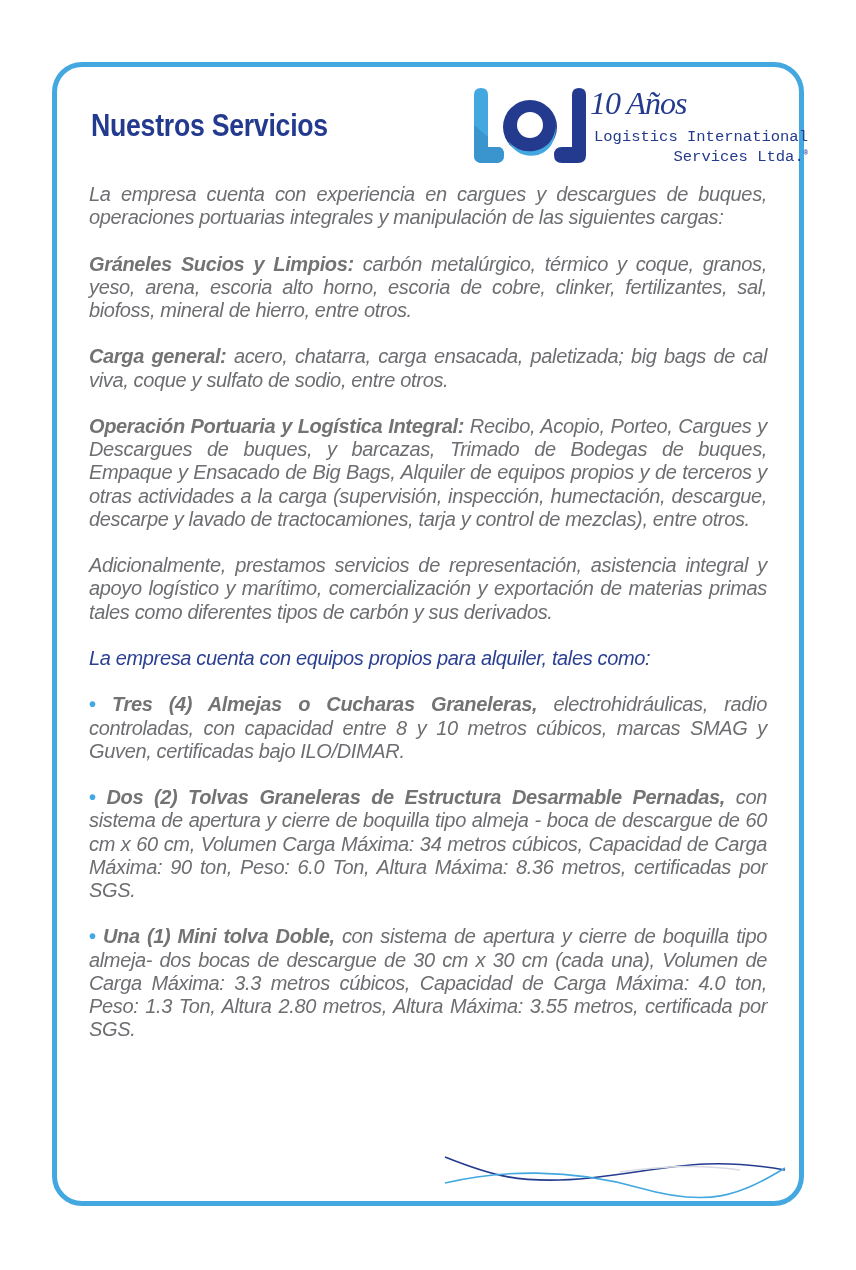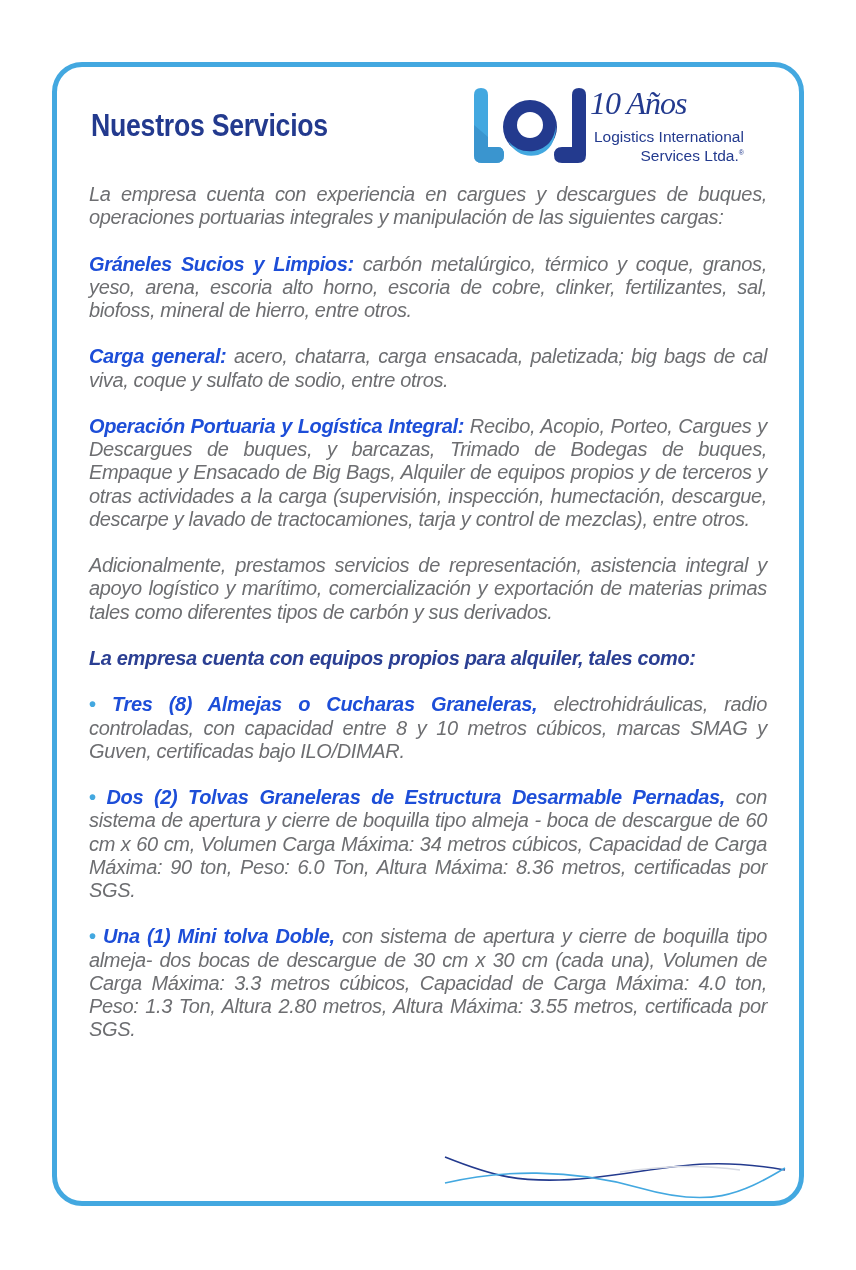--- a/index.html
+++ b/index.html
@@ -59,21 +59,21 @@
       font-style: italic;
       font-size: 32px;
       color: #233a8e;
       white-space: nowrap;
       letter-spacing: -1px;
     }
     .logo .company {
       position: absolute;
       left: 122px;
       top: 44px;
-      font-family: Liberation Sans, sans-serif;
+      font-family: Liberation Mono, monospace;
       font-size: 15.5px;
       line-height: 16px;
       color: #233a8e;
       white-space: nowrap;
     }
     .logo .company sup {
       font-size: 7px;
     }
     .content {
       position: absolute;
@@ -85,31 +85,31 @@
       font-size: 20px;
       line-height: 23.2px;
       color: #6d6e71;
       text-align: justify;
     }
     .content p {
       margin: 0 0 23.2px 0;
       letter-spacing: -0.35px;
     }
     .content .hl {
-      color: #1d4ed8;
+      color: #737373;
       font-weight: bold;
     }
     .content .bullet {
       color: #43a8e0;
       font-style: normal;
       font-weight: bold;
     }
     .content p.lead {
       color: #2b3f93;
-      font-weight: bold;
+      font-weight: normal;
     }
     .wave {
       position: absolute;
       left: 440px;
       top: 1150px;
     }
   </style>
 </head>
 <body>
 
@@ -143,21 +143,21 @@
 
   <p><span class="hl">Carga general:</span><span> acero, chatarra, carga ensacada, paletizada; big bags de cal viva, coque y sulfato de sodio, entre otros.</span></p>
 
   <p><span class="hl">Operación Portuaria y Logística Integral:</span><span> Recibo, Acopio, Porteo, Cargues y Descargues de buques, y barcazas, Trimado de Bodegas de buques, Empaque y Ensacado de Big Bags, Alquiler de equipos propios y de terceros y otras actividades a la carga (supervisión, inspección, humectación, descargue, descarpe y lavado de tractocamiones, tarja y control de mezclas), entre otros.</span></p>
 
 
   <p>Adicionalmente, prestamos servicios de representación, asistencia integral y apoyo logístico y marítimo, comercialización y exportación de materias primas tales como diferentes tipos de carbón y sus derivados.</p>
 
   <p class="lead">La empresa cuenta con equipos propios para alquiler, tales como:</p>
 
-  <p><span class="bullet">•</span> <span class="hl">Tres (8) Almejas o Cucharas Graneleras,</span><span> electrohidráulicas, radio controladas, con capacidad entre 8 y 10 metros cúbicos, marcas SMAG y Guven, certificadas bajo ILO/DIMAR.</span></p>
+  <p><span class="bullet">•</span> <span class="hl">Tres (4) Almejas o Cucharas Graneleras,</span><span> electrohidráulicas, radio controladas, con capacidad entre 8 y 10 metros cúbicos, marcas SMAG y Guven, certificadas bajo ILO/DIMAR.</span></p>
 
   <p><span class="bullet">•</span> <span class="hl">Dos (2) Tolvas Graneleras de Estructura Desarmable Pernadas,</span><span> con sistema de apertura y cierre de boquilla tipo almeja - boca de descargue de 60 cm x 60 cm, Volumen Carga Máxima: 34 metros cúbicos, Capacidad de Carga Máxima: 90 ton, Peso: 6.0 Ton, Altura Máxima: 8.36 metros, certificadas por SGS.</span></p>
 
   <p><span class="bullet">•</span> <span class="hl">Una (1) Mini tolva Doble,</span><span> con sistema de apertura y cierre de boquilla tipo almeja- dos bocas de descargue de 30 cm x 30 cm (cada una), Volumen de Carga Máxima: 3.3 metros cúbicos, Capacidad de Carga Máxima: 4.0 ton, Peso: 1.3 Ton, Altura 2.80 metros, Altura Máxima: 3.55 metros,  certificada por SGS.</span></p>
 
 </div>
 
 <svg class="wave" width="350" height="50" viewBox="0 0 350 50">
   <path d="M5 7 C 50 25, 80 35, 150 28 S 260 5, 345 20" fill="none" stroke="#233a8e" stroke-width="1.6"></path>
   <path d="M5 33 C 60 20, 130 18, 200 38 S 300 45, 345 18" fill="none" stroke="#43a8e0" stroke-width="1.6"></path>

